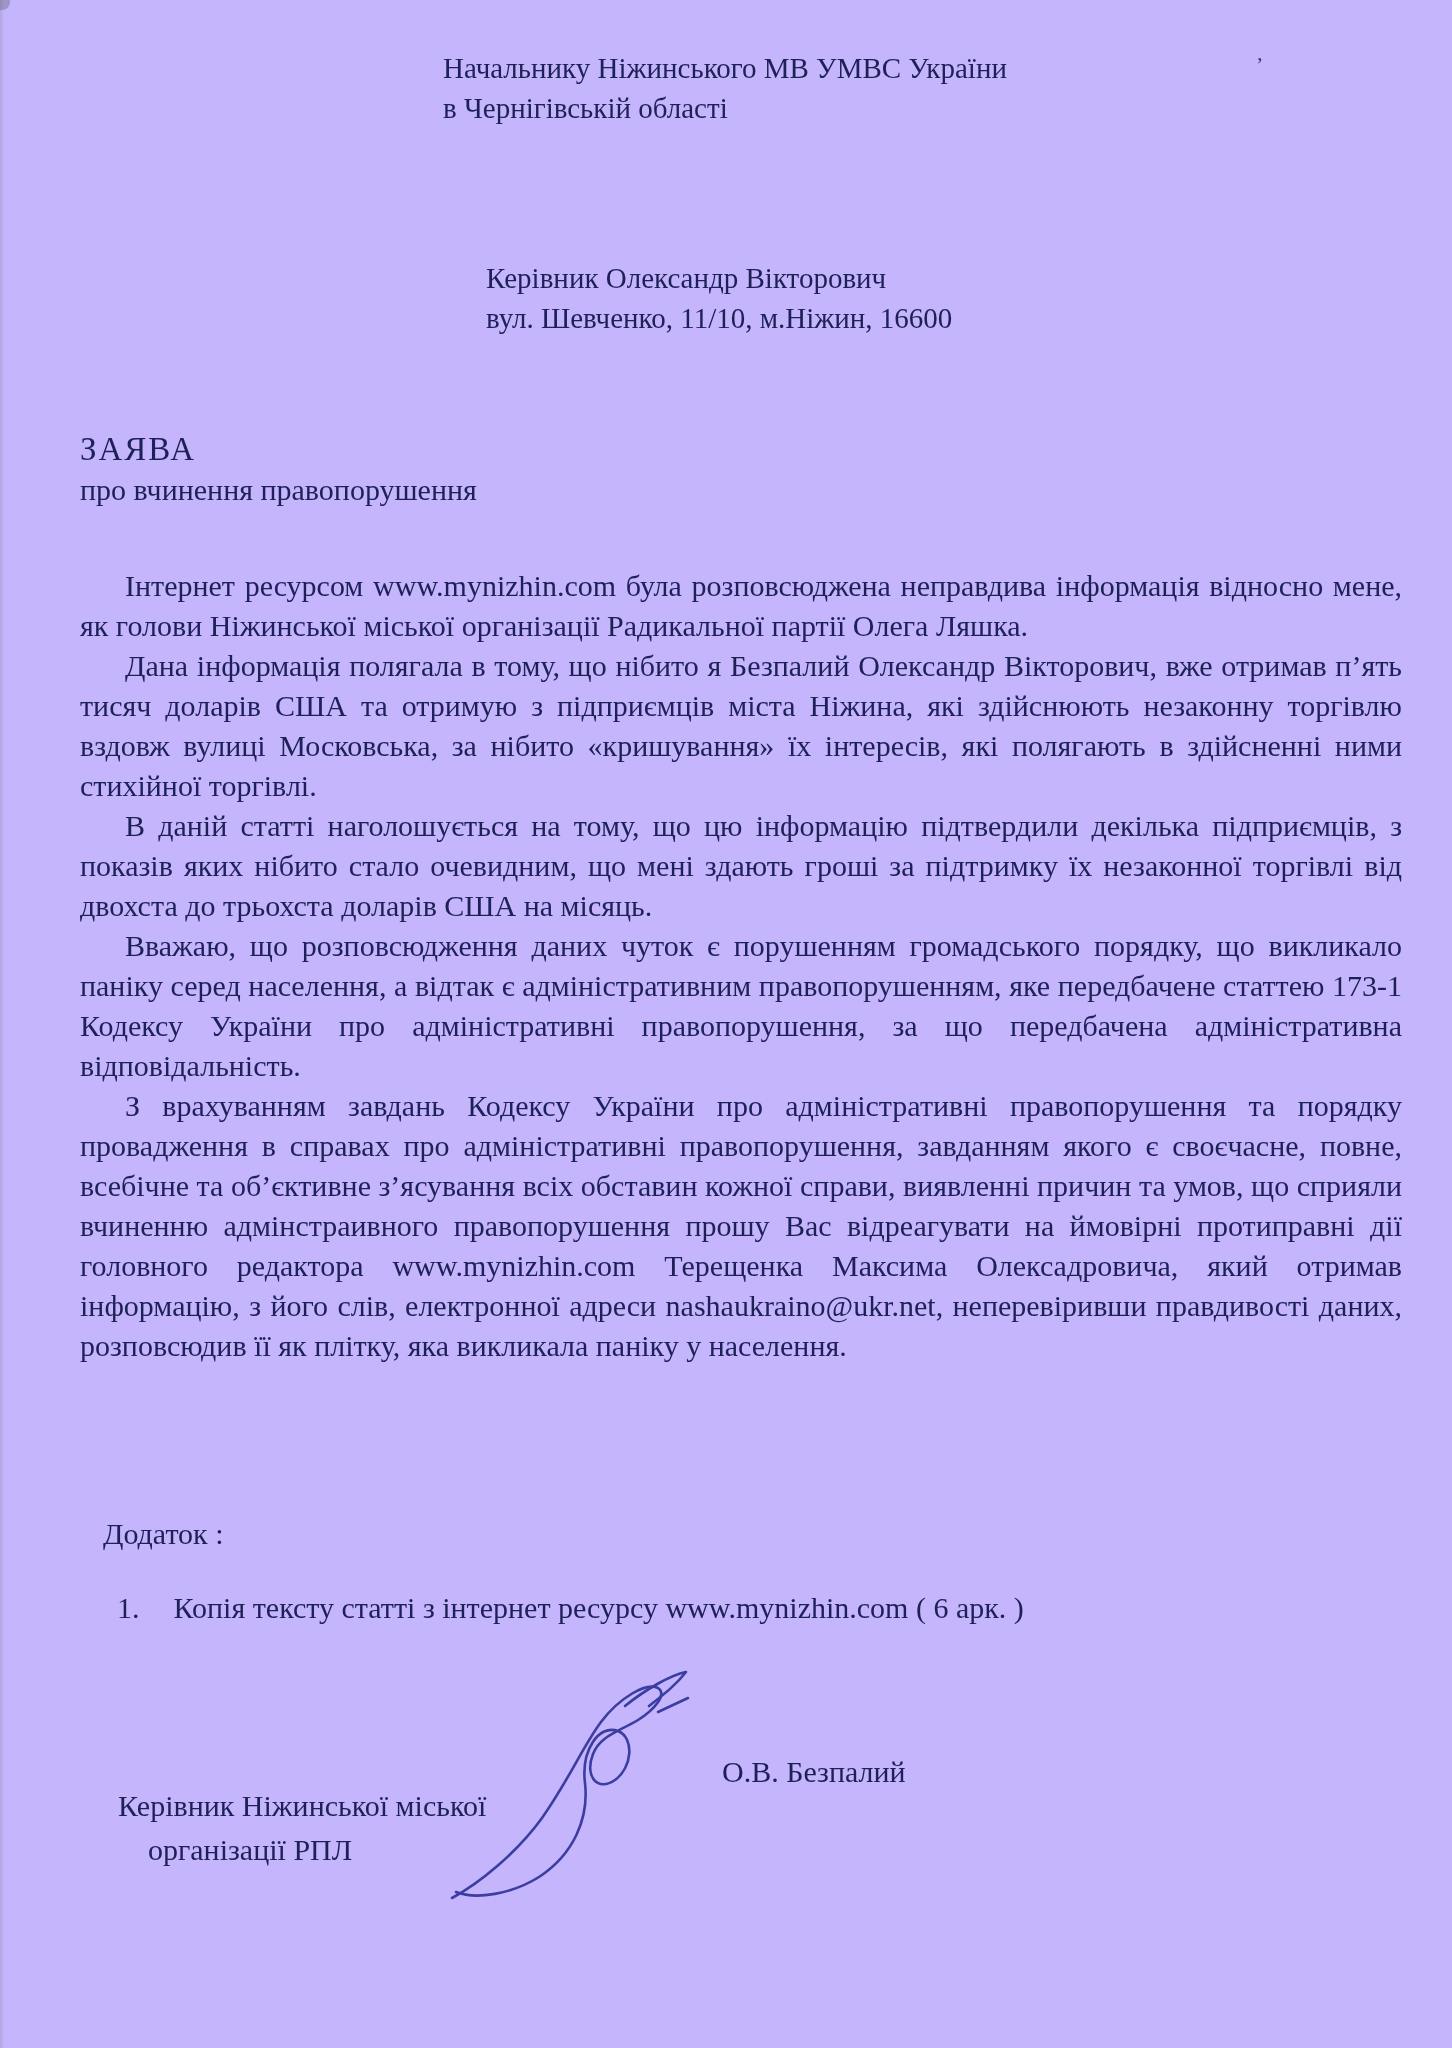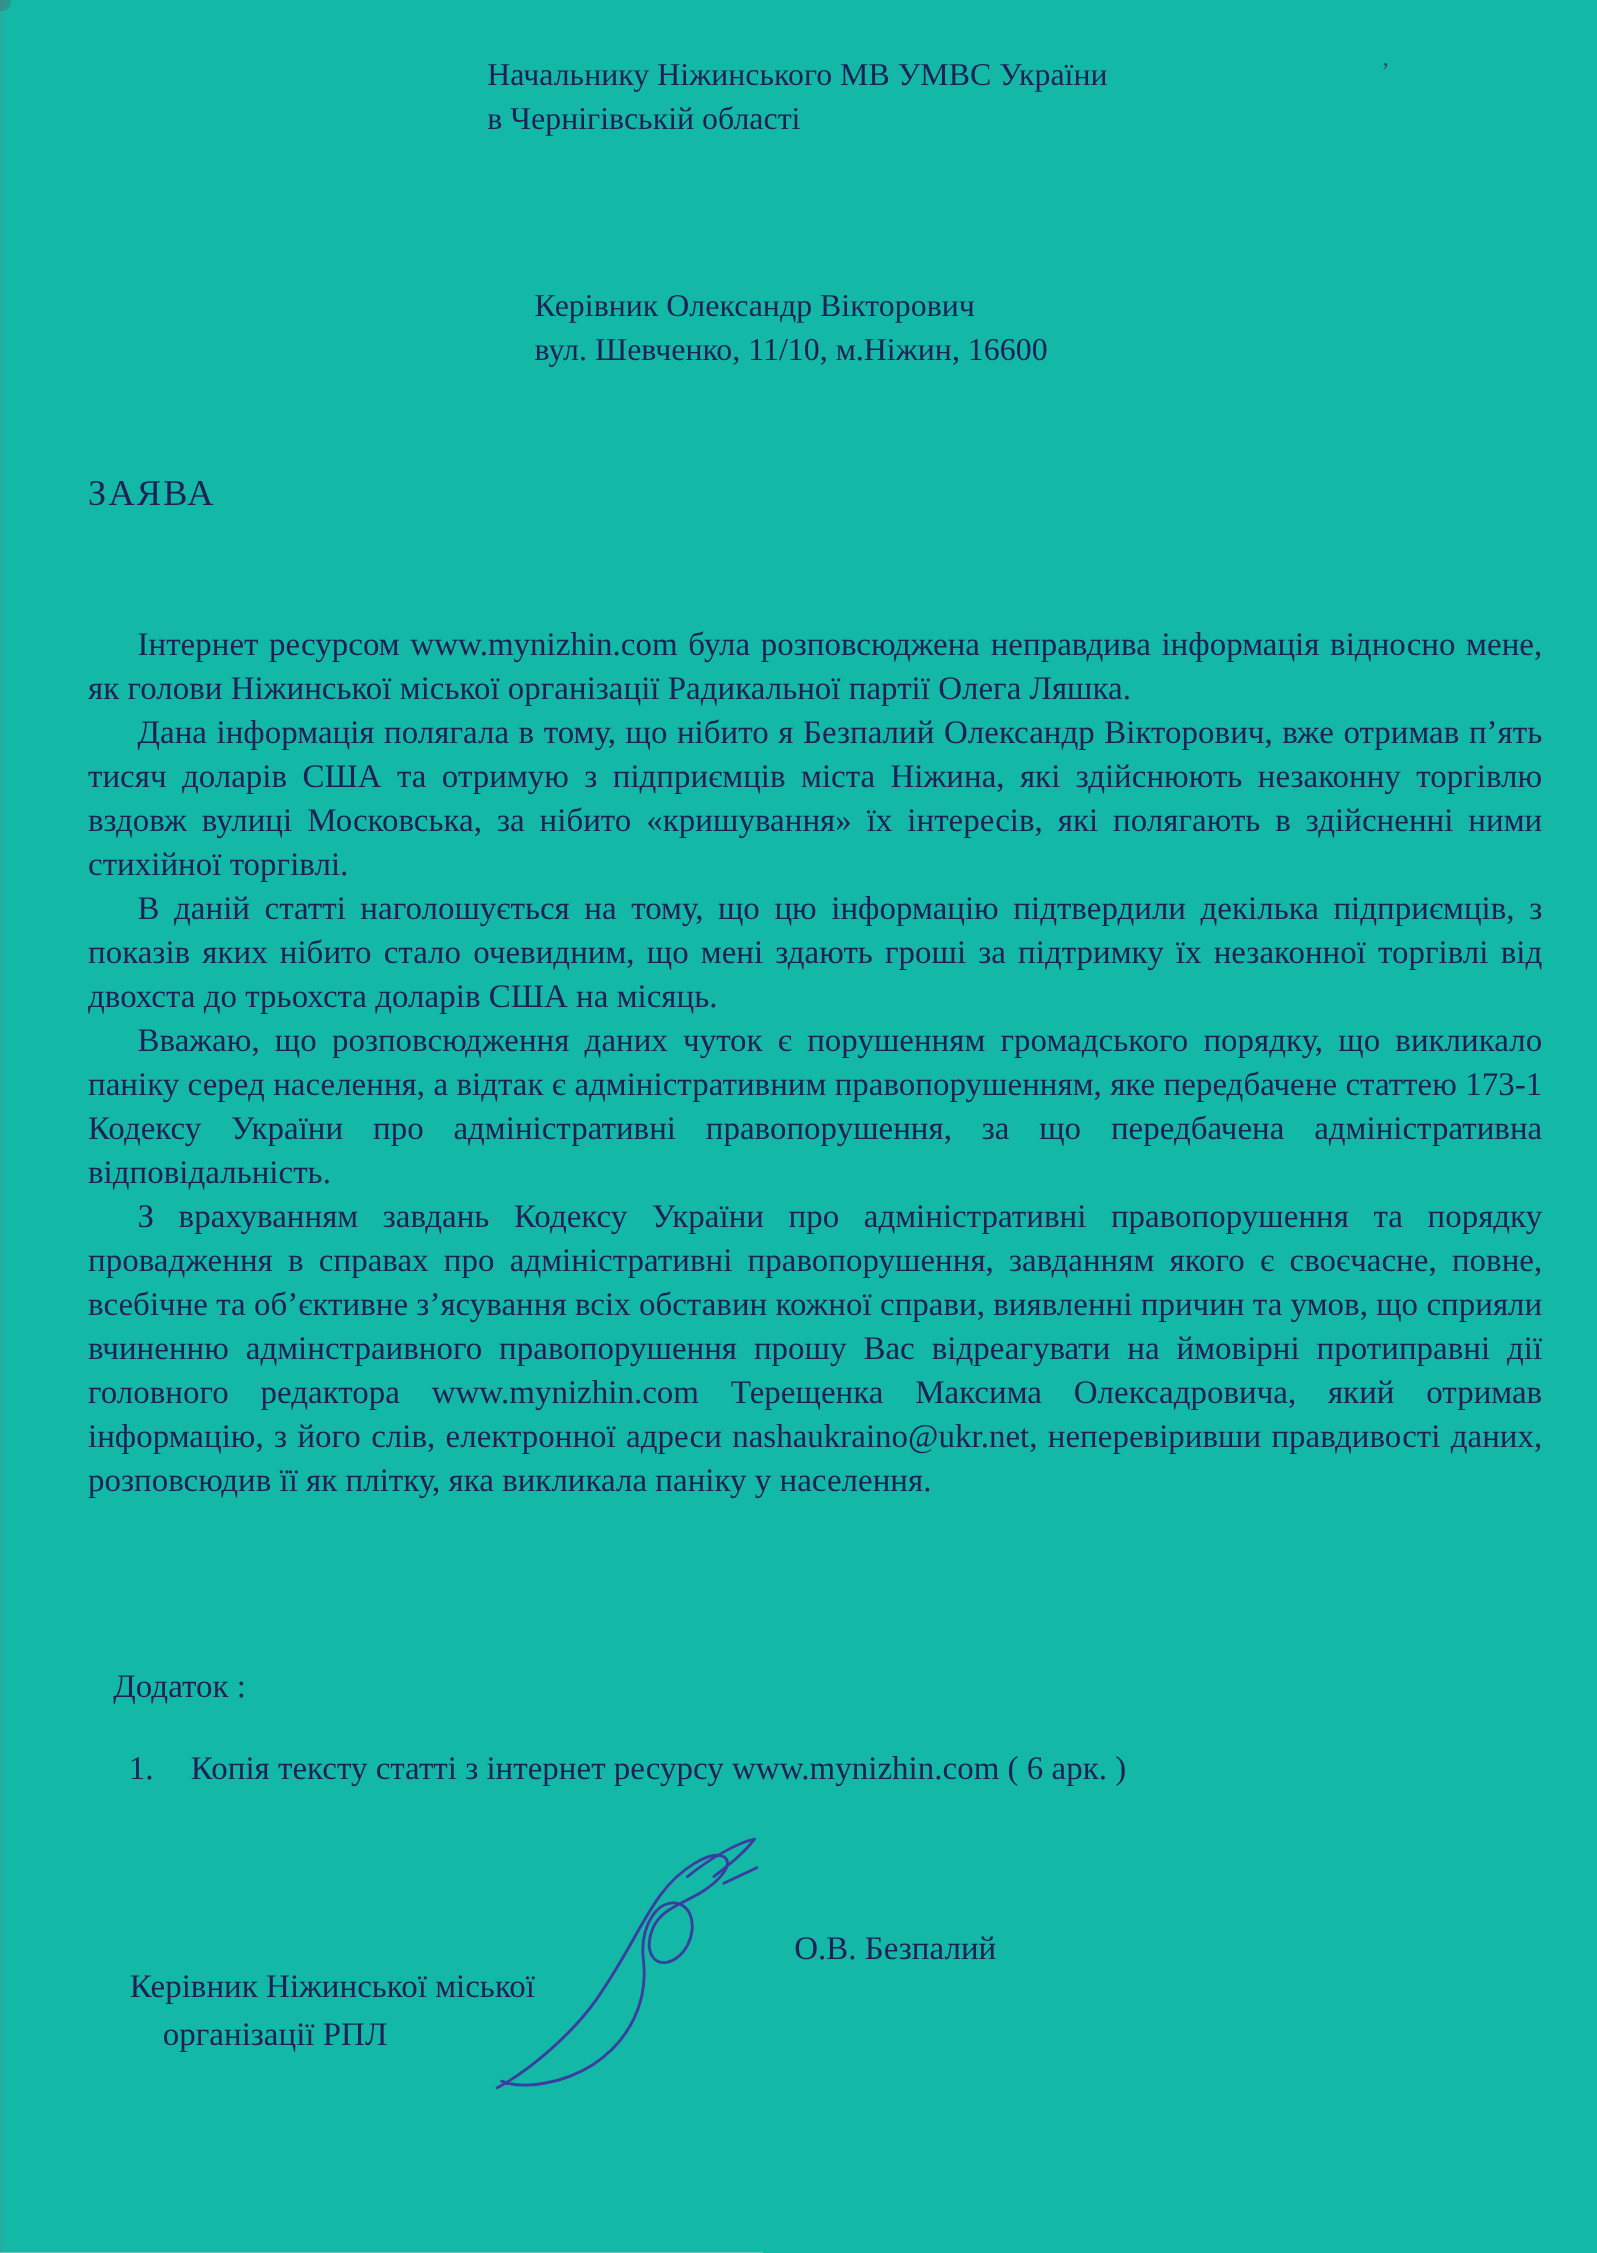--- a/index.html
+++ b/index.html
@@ -2,21 +2,21 @@
 <html><head>
 <meta charset="utf-8">
 <style>
   * { margin: 0; padding: 0; box-sizing: border-box; }
   html, body { background: #e8e8e8; }
   .page {
     position: relative;
     width: 1452px;
     height: 2048px;
     margin: 0 auto;
-    background: #14b8a6;
+    background: #c4b5fd;
     overflow: hidden;
     font-family: "Liberation Serif", "DejaVu Serif", serif;
     color: #1e2156;
   }
   
   .scan-edge-left {
     position: absolute; left: 0; top: 0; width: 4px; height: 100%;
     background: linear-gradient(to right, rgba(120,120,130,0.25), rgba(255,255,255,0));
   }
   .scan-corner {
@@ -82,20 +82,21 @@
 
   <div class="stray-mark">ʼ</div>
 
   <div class="sender-block">
     <div>Керівник Олександр Вікторович</div>
     <div>вул. Шевченко, 11/10, м.Ніжин, 16600</div>
   </div>
 
   <div class="title-block">
     <div class="title-heading">ЗАЯВА</div>
+    <div class="title-subtitle">про вчинення правопорушення</div>
   </div>
 
   <div class="body-text">
     <p><span>Інтернет ресурсом </span><span class="link-underline">www.mynizhin.com</span><span> була розповсюджена неправдива інформація відносно мене, як голови Ніжинської міської організації  Радикальної партії Олега Ляшка.</span></p>
     <p><span>Дана інформація полягала в тому, що нібито я Безпалий Олександр Вікторович, вже отримав п’ять тисяч доларів США та отримую з підприємців міста Ніжина, які здійснюють незаконну торгівлю вздовж вулиці Московська, за нібито «кришування» їх інтересів, які полягають в здійсненні ними стихійної торгівлі.</span></p>
     <p><span>В даній статті наголошується на тому, що цю інформацію підтвердили декілька підприємців, з показів яких нібито стало очевидним, що мені здають гроші за підтримку їх незаконної торгівлі від двохста до трьохста доларів США на місяць.</span></p>
     <p><span>Вважаю, що розповсюдження даних чуток є порушенням громадського порядку, що  викликало паніку серед населення, а відтак є адміністративним правопорушенням, яке передбачене статтею 173-1 Кодексу України про адміністративні правопорушення, за що передбачена адміністративна відповідальність.</span></p>
     <p><span>З врахуванням завдань Кодексу України про адміністративні правопорушення та порядку провадження в справах про адміністративні правопорушення, завданням якого є своєчасне, повне, всебічне та об’єктивне з’ясування всіх обставин кожної справи, виявленні причин та умов, що сприяли вчиненню адмінстраивного правопорушення прошу Вас відреагувати на ймовірні протиправні дії головного редактора </span><span class="link-underline">www.mynizhin.com</span><span> Терещенка  Максима Олексадровича,  який отримав інформацію, з його слів,  електронної адреси </span><span class="link-underline">nashaukraino@ukr.net</span><span>, неперевіривши правдивості даних, розповсюдив її як плітку, яка викликала паніку у населення.</span></p>
   </div>
 

